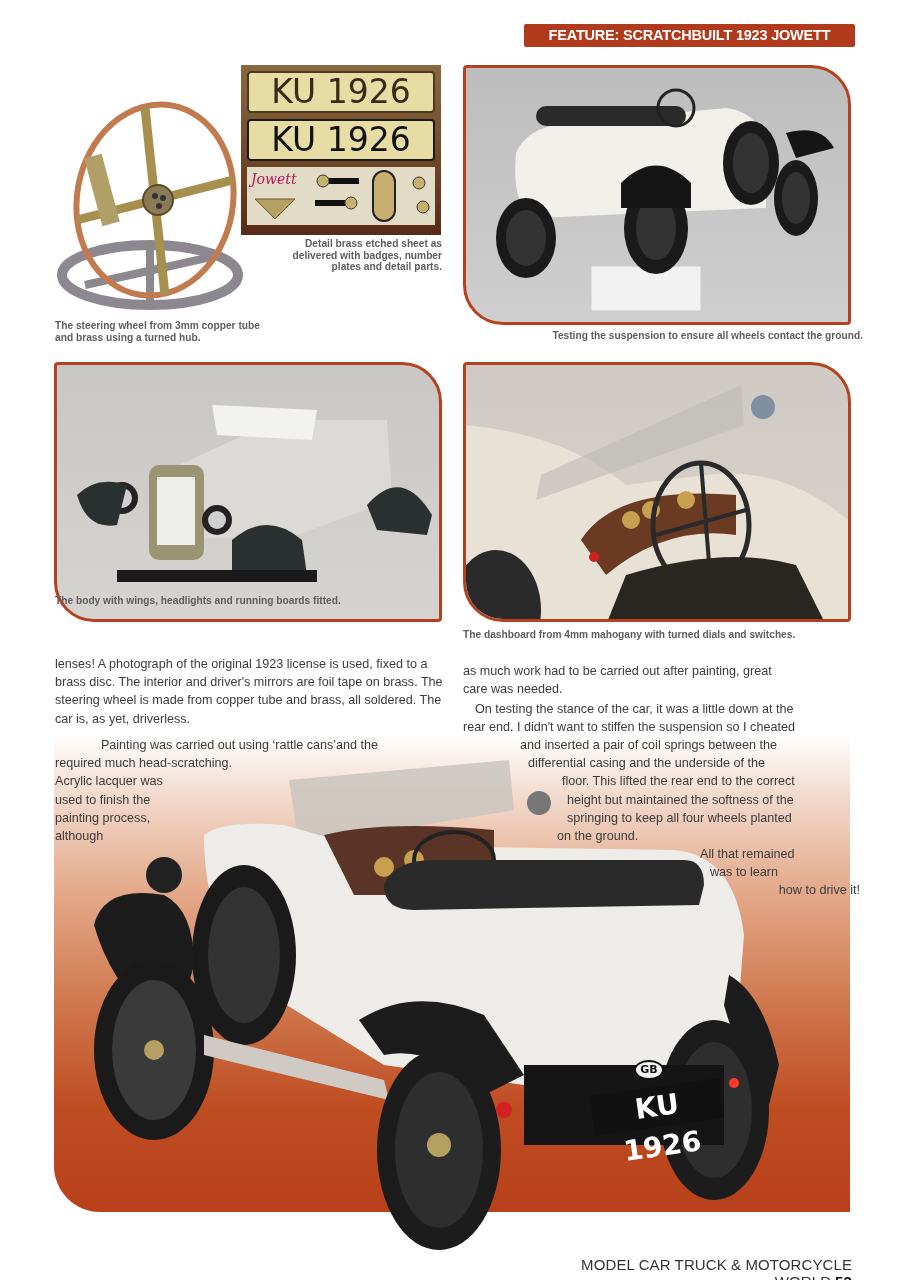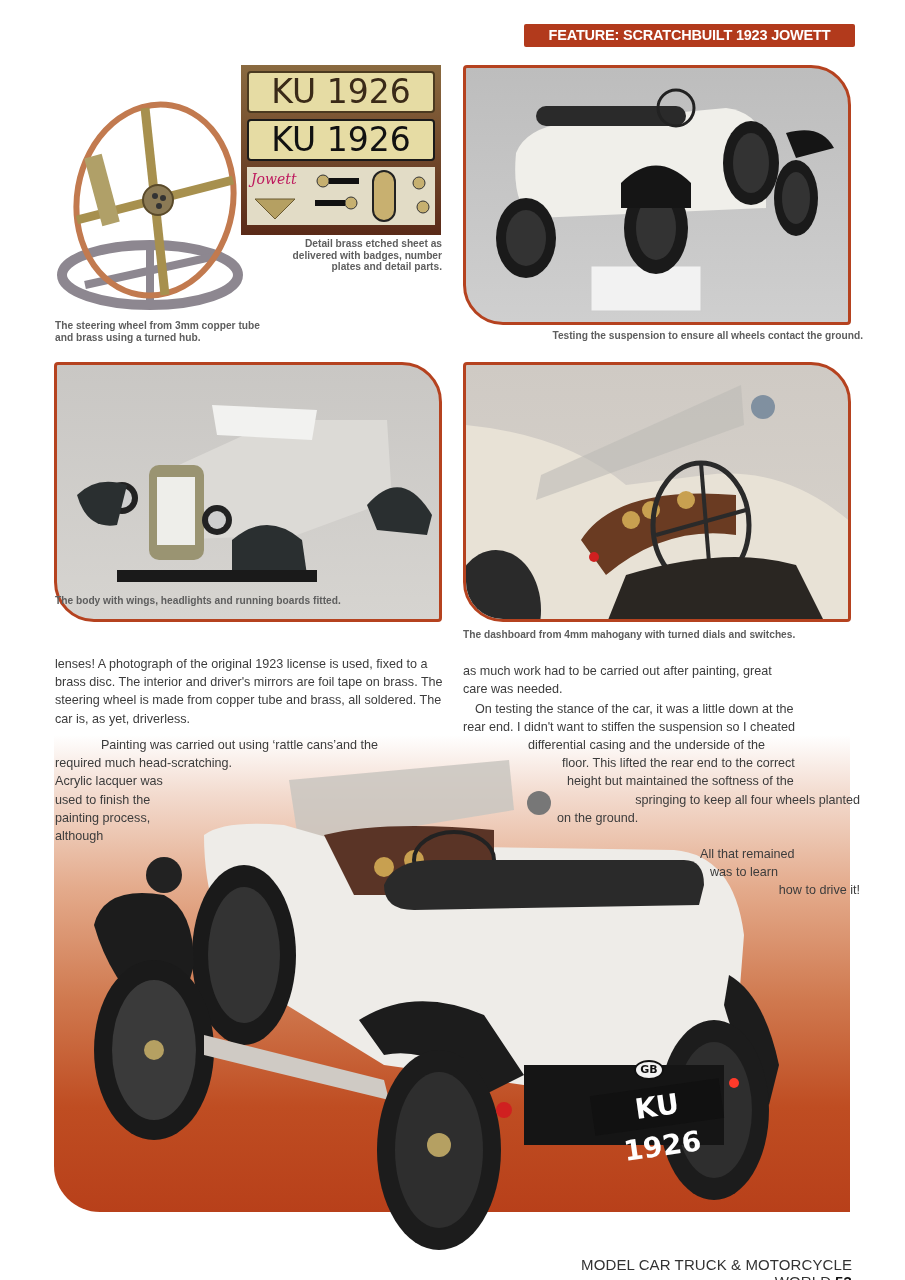--- a/index.html
+++ b/index.html
@@ -169,24 +169,25 @@
 <div class="abs body-text" style="left:55px; top:736px; width:340px;">
   <div style="padding-left:29px;text-align:center;">Painting was carried out using ‘rattle cans’and the</div>
   <div>required much head-scratching.</div>
   <div>Acrylic lacquer was</div>
   <div>used to finish the</div>
   <div>painting process,</div>
   <div>although</div>
 </div>
 
 <div class="abs body-text" style="left:500px; top:736px; width:360px;">
+  <div style="padding-left:20px;">and inserted a pair of coil springs between the</div>
   <div style="padding-left:28px;">differential casing and the underside of the</div>
   <div style="padding-left:62px;">floor. This lifted the rear end to the correct</div>
   <div style="padding-left:67px;">height but maintained the softness of the</div>
-  <div style="padding-left:67px;text-align:right;">springing to keep all four wheels planted</div>
+  <div style="padding-left:67px;">springing to keep all four wheels planted</div>
   <div style="padding-left:57px;">on the ground.</div>
 </div>
 
 <div class="abs body-text" style="left:690px; top:845px; width:170px;">
   <div style="padding-left:10px;">All that remained</div>
   <div style="padding-left:20px;">was to learn</div>
   <div style="padding-left:28px;text-align:right;">how to drive it!</div>
 </div>
 
 <div class="abs footer" style="left:560px; top:1234px; width:292px; text-align:right;">

